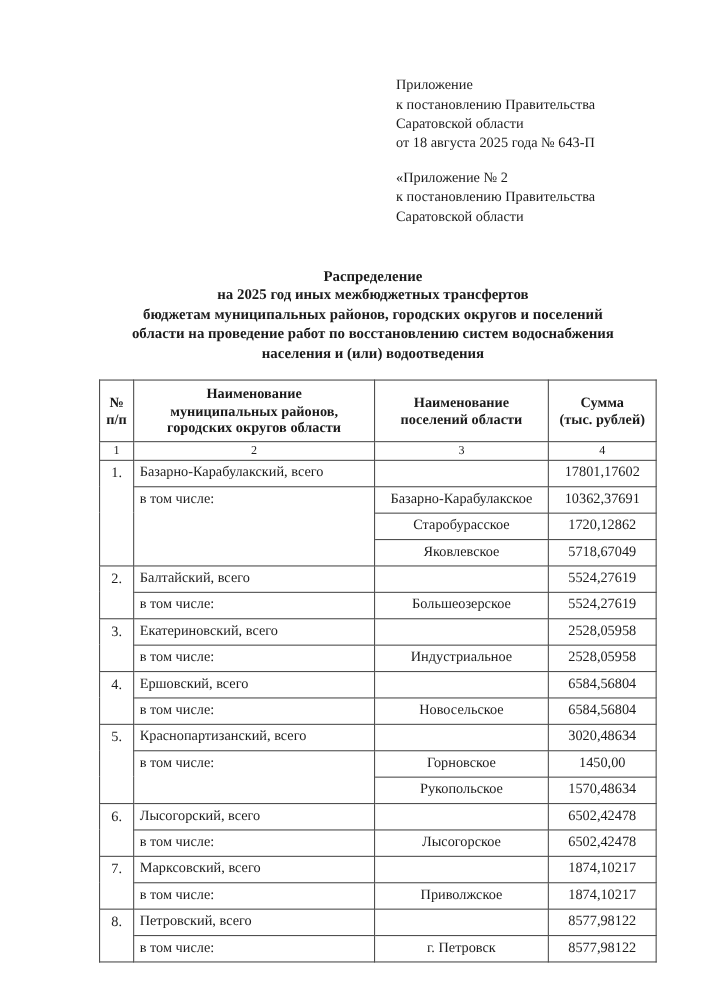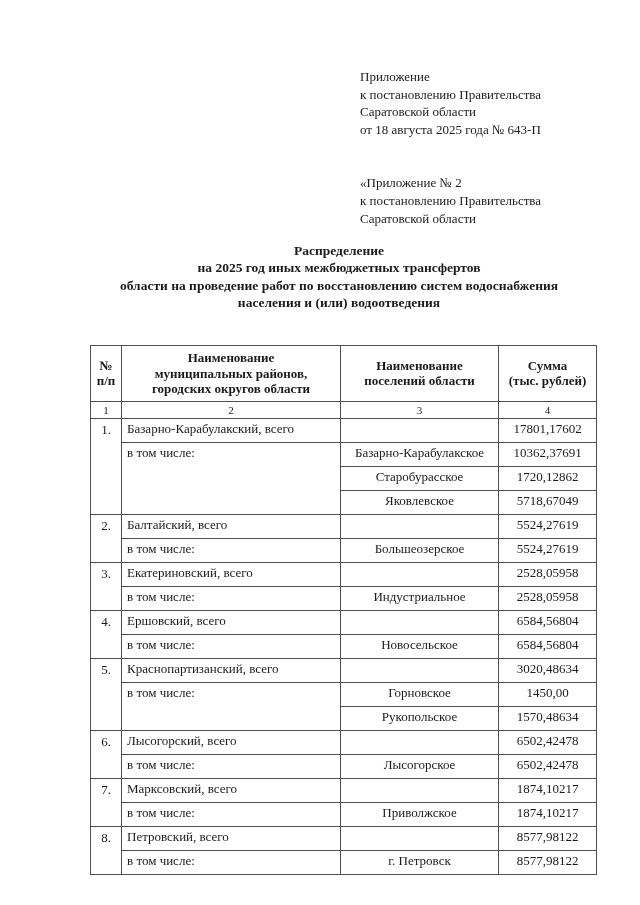--- a/index.html
+++ b/index.html
@@ -20,21 +20,21 @@
     position: absolute;
     left: 360px;
     top: 52px;
   }
   .ref-block {
     font-size: 13px;
     line-height: 17.6px;
     margin-top: 16px;
   }
   .ref-block + .ref-block {
-    margin-top: 36px;
+    margin-top: 14px;
   }
   .doc-title {
     position: absolute;
     left: 66px;
     top: 242px;
     width: 546px;
     text-align: center;
     font-weight: bold;
     font-size: 13.5px;
     line-height: 17.4px;
@@ -100,20 +100,21 @@
     <div class="ref-block">
       <div class="ref-line">«Приложение № 2</div>
       <div class="ref-line">к постановлению Правительства</div>
       <div class="ref-line">Саратовской области</div>
     </div>
   </div>
 
   <div class="doc-title">
     <div class="title-line">Распределение</div>
     <div class="title-line">на 2025 год иных межбюджетных трансфертов</div>
+    <div class="title-line">бюджетам муниципальных районов, городских округов и поселений</div>
     <div class="title-line">области на проведение работ по восстановлению систем водоснабжения</div>
     <div class="title-line">населения и (или) водоотведения</div>
   </div>
 
   <table class="doc-table">
     <colgroup>
       <col class="w-num">
         <col class="w-district">
         <col class="w-settle">
         <col class="w-sum">

